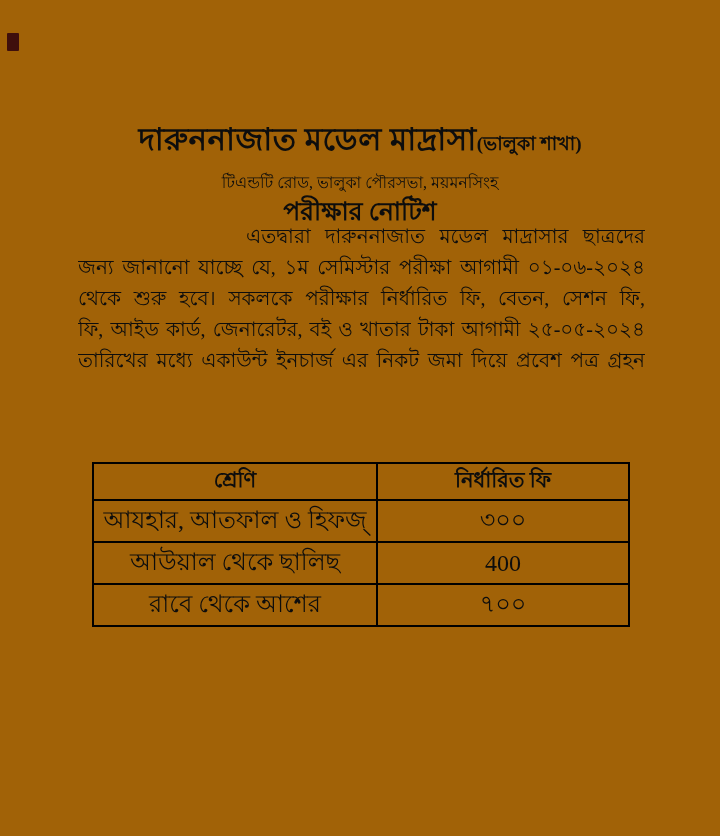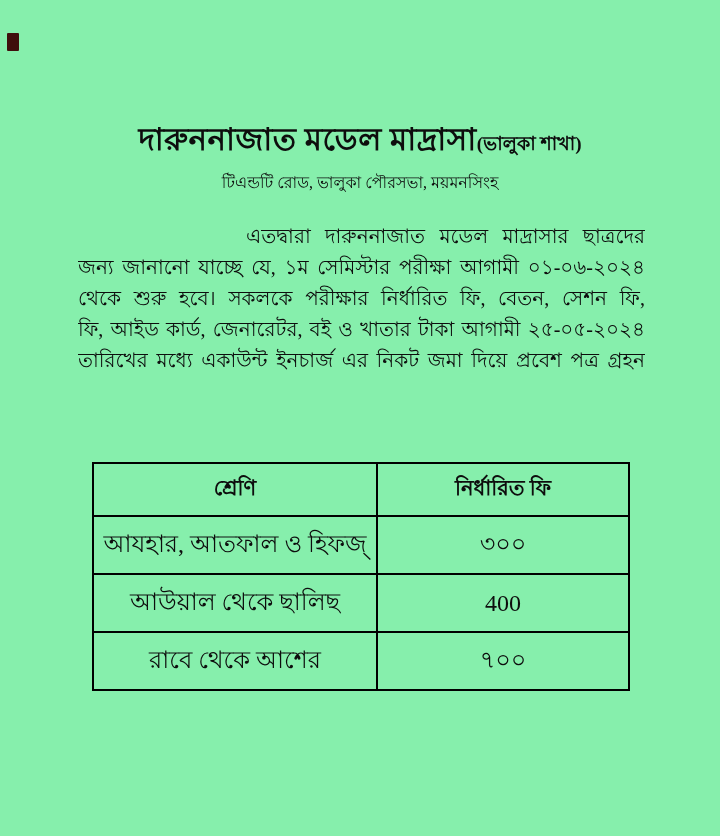--- a/index.html
+++ b/index.html
@@ -56,21 +56,21 @@
     position: absolute;
     left: 92px; top: 462px;
     width: 538px;
     border-collapse: collapse;
     table-layout: fixed;
   }
   .fee-table th, .fee-table td {
     border: 2px solid #000000;
     text-align: center;
     vertical-align: middle;
-    padding: 8px;
+    padding: 0;
     overflow: hidden;
   }
   .fee-table th { font-size: 21px; font-weight: bold; height: 31px; }
   .fee-table td { font-size: 24px; height: 28px; }
   .col-class { width: 53%; }
   .col-fee { width: 47%; }
   .signature-block {
     position: absolute;
     left: 387px; top: 595px;
     width: 280px;
@@ -79,29 +79,30 @@
   }
   .by-order { line-height: 22px; }
   .signature-wrap { margin-top: 2px; height: 44px; }
   .signature-wrap svg { display: inline-block; }
   .designation { margin-top: 10px; line-height: 22px; }
   .institution-line { line-height: 24px; white-space: nowrap; }
 </style>
 </head>
 <body>
 
-<div class="page" style="background: #86efac; color: rgb(13, 13, 13);">
+<div class="page" style="background: #a16207; color: rgb(13, 13, 13);">
 
   <div class="corner-mark" style="background: rgb(63, 15, 12);"></div>
 
   <div class="header">
     <div class="title-line">
       <span class="institution-name">দারুননাজাত মডেল মাদ্রাসা</span><span class="branch-name">(ভালুকা শাখা)</span>
     </div>
     <div class="address-line">টিএন্ডটি রোড, ভালুকা পৌরসভা, ময়মনসিংহ</div>
+    <div class="notice-title">পরীক্ষার নোটিশ</div>
   </div>
 
   <div class="body-text">
     <div class="body-line first">এতদ্বারা দারুননাজাত মডেল মাদ্রাসার ছাত্রদের অবগতির</div>
     <div class="body-line">জন্য জানানো যাচ্ছে যে, ১ম সেমিস্টার পরীক্ষা আগামী ০১-০৬-২০২৪ খ্রি:</div>
     <div class="body-line">থেকে শুরু হবে। সকলকে পরীক্ষার নির্ধারিত ফি, বেতন, সেশন ফি, সংস্থাপন</div>
     <div class="body-line">ফি, আইড কার্ড, জেনারেটর, বই ও খাতার টাকা আগামী ২৫-০৫-২০২৪ খ্রি:</div>
     <div class="body-line">তারিখের মধ্যে একাউন্ট ইনচার্জ এর নিকট জমা দিয়ে প্রবেশ পত্র গ্রহন করার</div>
   </div>
 

